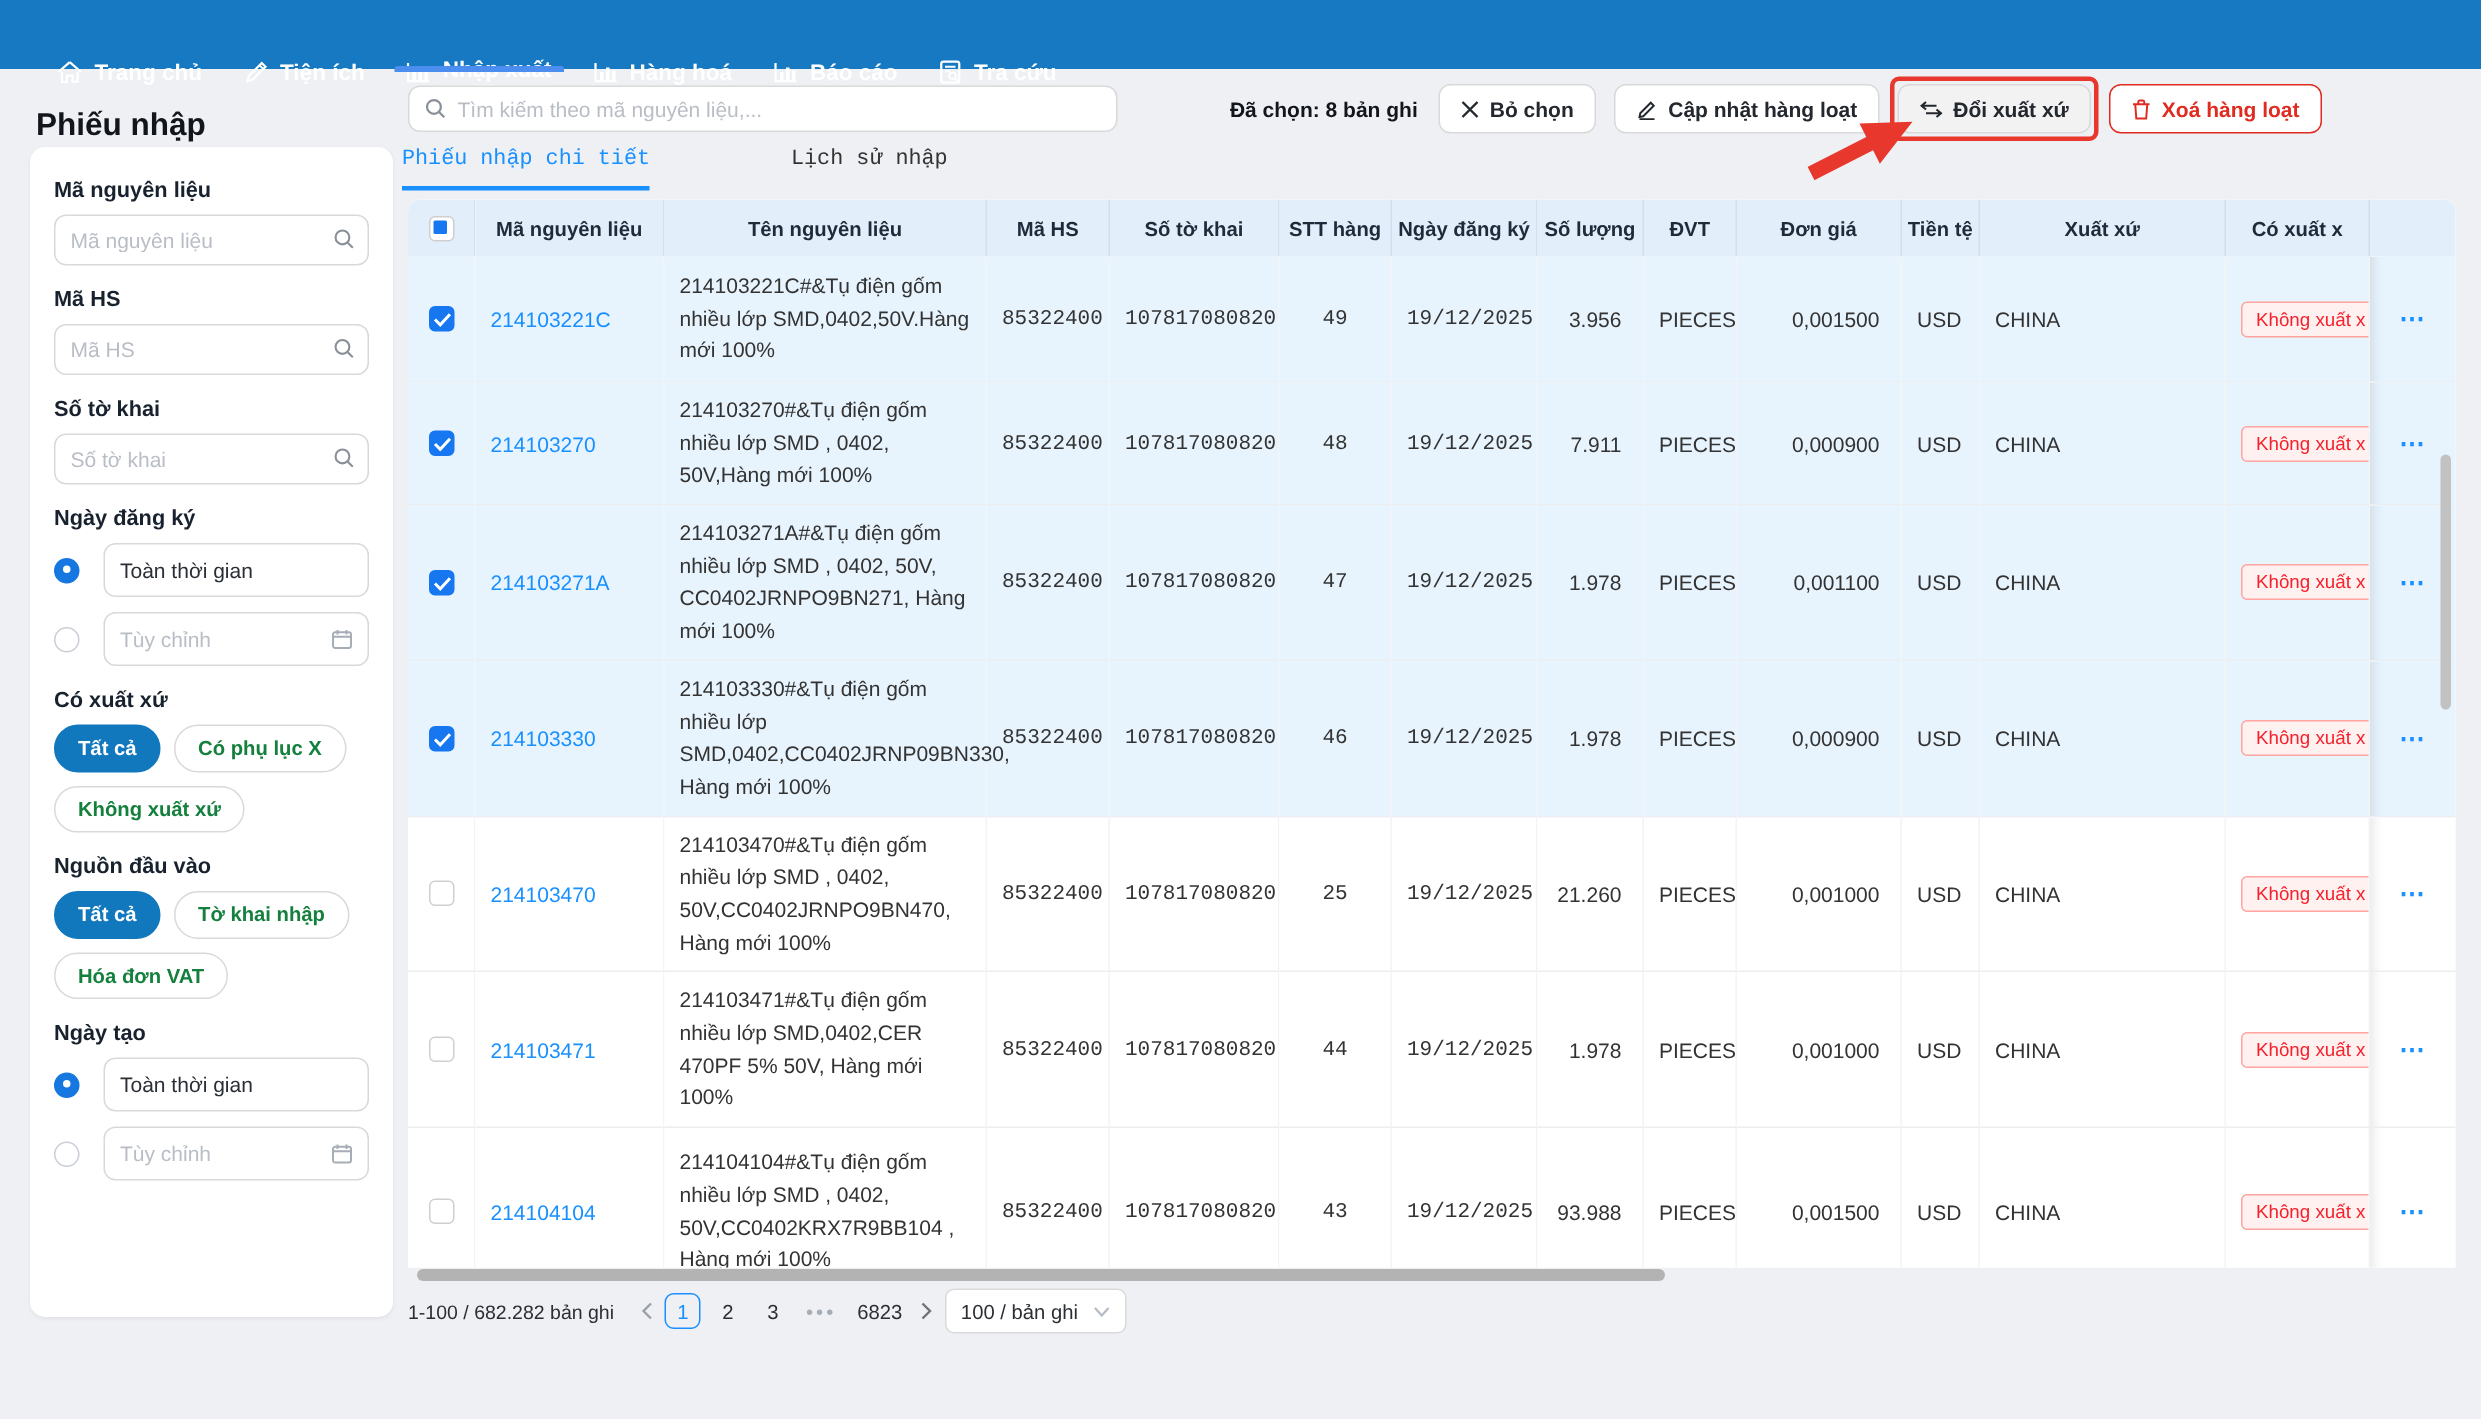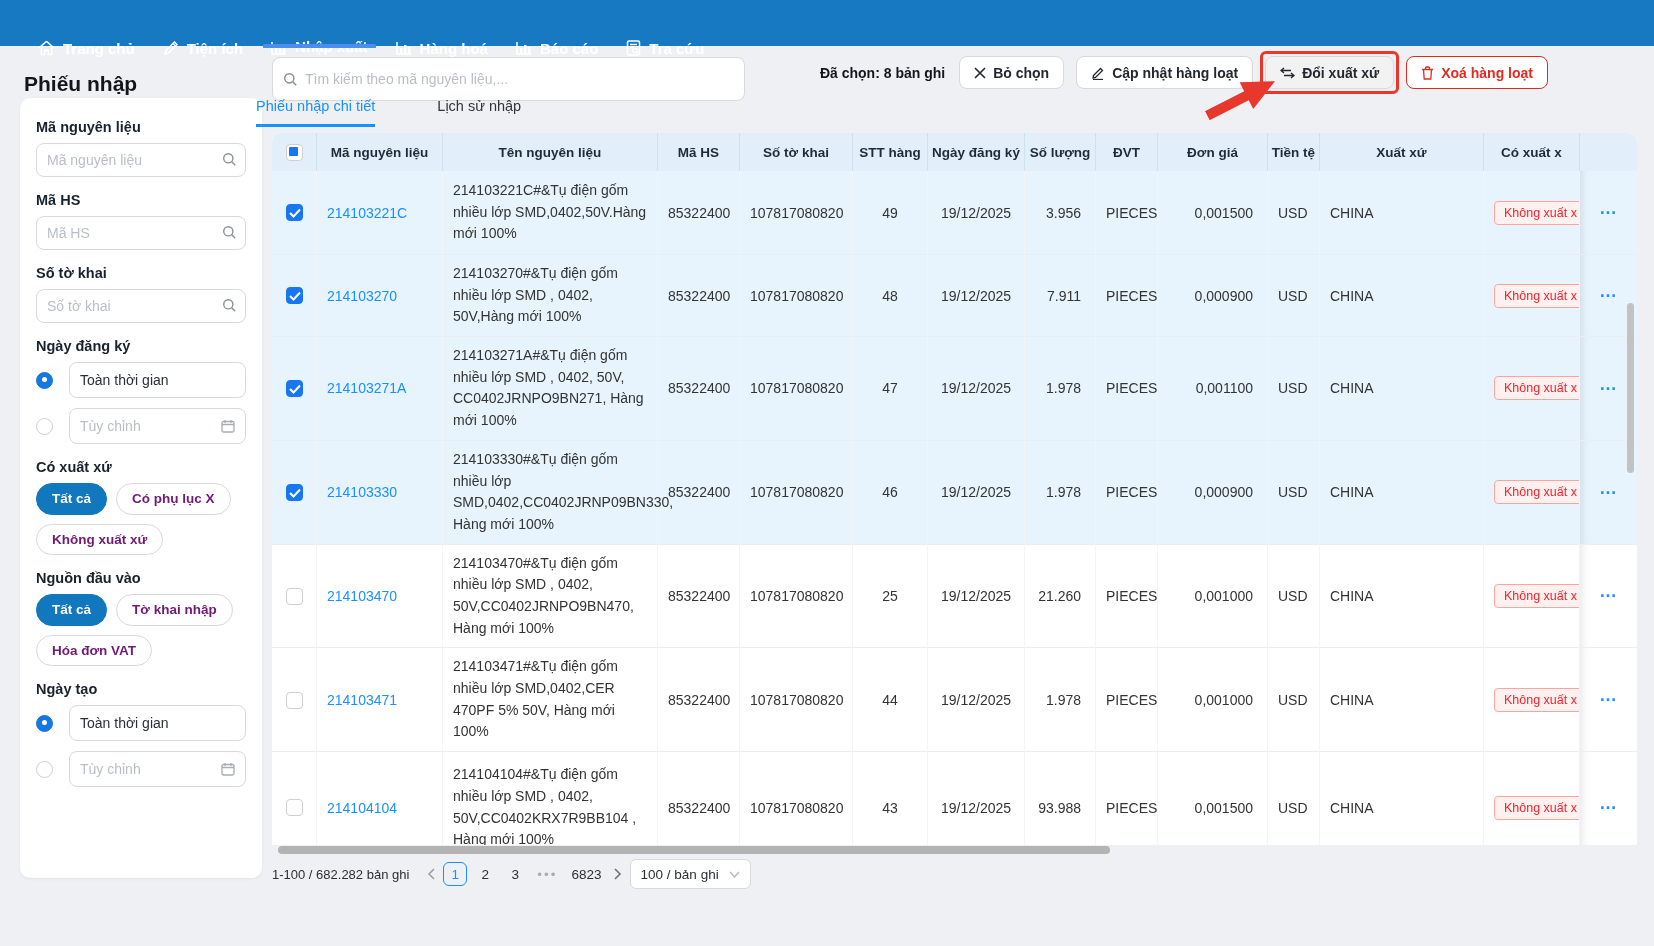--- a/index.html
+++ b/index.html
@@ -21,51 +21,51 @@
   .f-input input { width:100%; height:34px; border:1px solid #d9d9d9; border-radius:8px; padding:0 30px 0 10px; font-size:14px; color:#333; outline:none; background:#fff; font-family:"Liberation Sans",sans-serif; }
   .f-input input::placeholder { color:#b9bec6; }
   .f-input .icn-r { position:absolute; right:9px; top:9px; }
   .radio-row { display:flex; align-items:center; gap:16px; margin-bottom:10px; }
   .radio { width:17px; height:17px; border-radius:50%; border:1.5px solid #c9ced6; background:#fff; flex:0 0 auto; position:relative; cursor:pointer; }
   .radio.on { border-color:#1677e0; background:#1677e0; }
   .radio.on::after { content:""; position:absolute; left:4.5px; top:4.5px; width:5px; height:5px; border-radius:50%; background:#fff; }
   .radio-box { flex:1; height:36px; border:1px solid #d9d9d9; border-radius:8px; display:flex; align-items:center; justify-content:space-between; padding:0 10px; font-size:14px; color:#2a2f36; background:#fff; }
   .radio-box.muted { color:#b9bec6; }
   .pill-wrap { display:flex; flex-wrap:wrap; gap:9px; }
-  .pill { border:1px solid #d9d9d9; background:#fff; color:#701a75; font-size:13.5px; font-weight:bold; border-radius:17px; padding:8px 15px; cursor:pointer; line-height:1; }
+  .pill { border:1px solid #d9d9d9; background:#fff; color:#15803d; font-size:13.5px; font-weight:bold; border-radius:17px; padding:8px 15px; cursor:pointer; line-height:1; }
   .pill.on { background:#1178be; border-color:#1178be; color:#fff; }
 
   
-  .search-main { position:absolute; left:272px; top:57px; width:473px; height:44px; background:#fff; border:1px solid #d9d9d9; border-radius:8px; display:flex; align-items:center; padding:0 10px; gap:7px; }
+  .search-main { position:absolute; left:272px; top:57px; width:473px; height:31px; background:#fff; border:1px solid #d9d9d9; border-radius:8px; display:flex; align-items:center; padding:0 10px; gap:7px; }
   .search-main input { border:none; outline:none; flex:1; font-size:14px; color:#333; font-family:"Liberation Sans",sans-serif; background:transparent; }
   .search-main input::placeholder { color:#b9bec6; }
   .toolbar { position:absolute; top:56px; right:106px; height:33px; display:flex; align-items:center; gap:12px; }
   .sel-count { font-size:14px; font-weight:bold; color:#12161c; margin-right:2px; }
   .btn { height:33px; display:flex; align-items:center; gap:7px; background:#fff; border:1px solid #d9d9d9; border-radius:8px; padding:0 14px; font-size:14px; font-weight:bold; color:#23272e; cursor:pointer; white-space:nowrap; }
   .btn.gray { background:#f2f2f2; }
   .btn.danger { border-color:#e02b20; color:#e02b20; }
   .hl-wrap { position:relative; }
   .hl-rect { position:absolute; left:-5px; top:-5px; right:-5px; bottom:-5px; border:3px solid #e8372c; border-radius:6px; pointer-events:none; }
   .hl-arrow { position:absolute; left:-62px; top:24px; width:78px; height:36px; transform:rotate(-27deg); pointer-events:none; }
 
   
-  .tabs { position:absolute; left:256px; top:98px; display:flex; gap:62px; }
+  .tabs { position:absolute; left:268px; top:98px; display:flex; gap:94px;font-family:Liberation Mono, monospace; }
   .tab { font-size:14.5px; color:#333; padding-bottom:10px; cursor:pointer; }
   .tab.active { color:#1890ff; border-bottom:3px solid #1890ff; }
 
   
   .table-wrap { position:absolute; left:272px; top:133px; width:1365px; height:712px; background:#fff; border-radius:8px 8px 0 0; overflow:hidden; }
   table { border-collapse:separate; border-spacing:0; table-layout:fixed; width:1365px; }
   thead th { background:#e2effa; height:38px; font-size:13.5px; font-weight:bold; color:#1f2b3a; text-align:center; border-right:1px solid #cfe0ef; overflow:hidden; white-space:nowrap; }
   thead th:first-child { border-radius:8px 0 0 0; }
   thead th:last-child { border-radius:0 8px 0 0; border-right:none; }
   tbody td { border-bottom:1px solid #ebeef1; border-right:1px solid #f2f4f6; font-size:14px; color:#333; vertical-align:middle; padding:8px 10px; background:#fff; }
   tr.sel td { background:#e7f3fd; }
   td.c-name { line-height:1.55; color:#333; }
-  td.c-center { text-align:center; }
+  td.c-center { text-align:center;font-family:Liberation Mono, monospace; }
   td.c-right { text-align:right; padding-right:14px; }
   td.c-badge { overflow:hidden; white-space:nowrap; padding-right:0; }
   td.c-action { text-align:center; box-shadow:inset 10px 0 8px -8px rgba(0,0,0,.10); border-right:none; }
   a.code { color:#1890ff; text-decoration:none; cursor:pointer; }
   .cb { display:inline-block; width:17px; height:17px; border-radius:4px; border:1.5px solid #cfcfcf; background:#fff; cursor:pointer; position:relative; vertical-align:middle; }
   .cb.checked { background:#1677f0; border-color:#1677f0; }
   .cb.checked svg { position:absolute; left:2px; top:3px; }
   .cb.ind { border-color:#cfcfcf; }
   .cb.ind::after { content:""; position:absolute; left:2.5px; top:2.5px; width:9px; height:9px; background:#1677f0; border-radius:1px; }
   .badge { display:inline-block; border:1px solid #ffa39e; background:#fff1f0; color:#f5222d; font-size:12.5px; border-radius:4px; padding:4px 9px; white-space:nowrap; }

